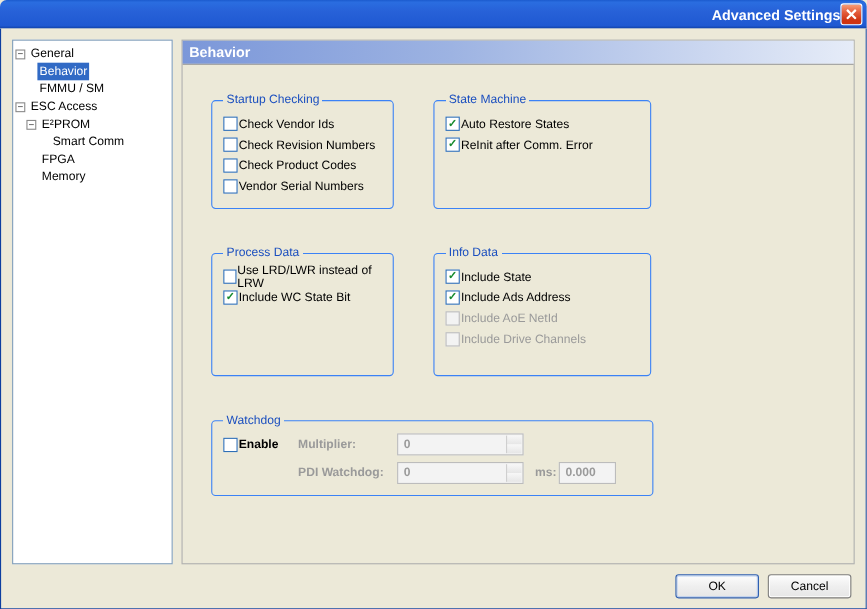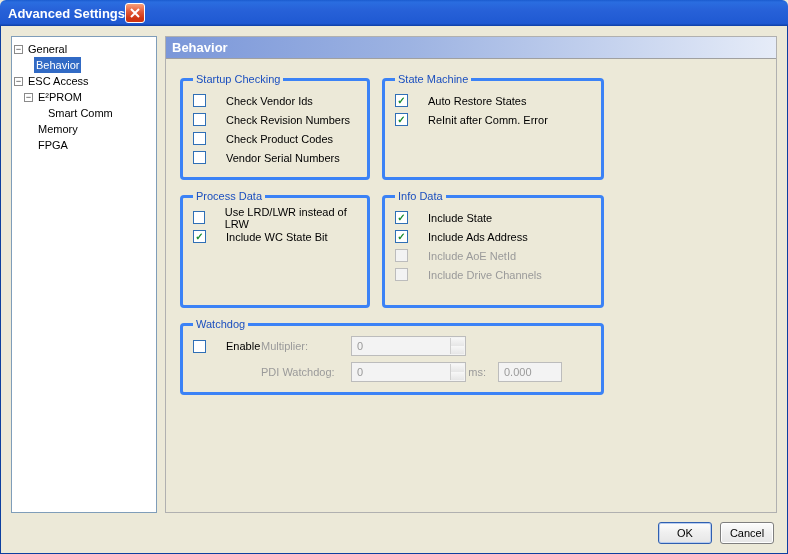--- a/index.html
+++ b/index.html
@@ -15,21 +15,21 @@
   }
   .titlebar {
     height: 26px;
     background: linear-gradient(to bottom, #1b5bce 0%, #2a6de0 8%, #2761d8 40%, #1f59d2 90%, #0f3fa4 100%);
     color: white;
     font-weight: bold;
     font-size: 13px;
     display: flex;
     align-items: center;
     padding: 0 4px 0 8px;
-    justify-content: flex-start;
+    justify-content: flex-end;
     border-radius: 6px 6px 0 0;
   }
   .close-btn {
     width: 20px;
     height: 20px;
     background: linear-gradient(to bottom, #f7a07a, #e45d3c 40%, #cf3412 80%);
     border: 1px solid #fff;
     border-radius: 3px;
     color: white;
     display: flex;
@@ -82,34 +82,34 @@
     border-bottom:1px solid #a0a0a0;
   }
   .panel-body {
     padding: 14px 14px;
     display:grid;
     grid-template-columns: 190px 222px;
     grid-auto-rows: min-content;
     gap: 10px 12px;
   }
   fieldset {
-    border:3px solid #3b82f6;
+    border:1px solid #3b82f6;
     border-radius:4px;
     padding: 6px 10px 10px 10px;
-    margin:0;
+    margin:12px;
   }
   legend {
     color:#1b4fbf;
     font-size:11px;
     padding:0 3px;
   }
   .chk {
     display:flex;
     align-items:center;
-    gap:20px;
+    gap:1px;
     height:19px;
     font-size:11px;
     color:#000;
   }
   .chk.disabled { color:#9a9a9a; }
   .box {
     width:13px; height:13px;
     border:1px solid #2f6fb6;
     background:#fff;
     display:inline-flex;
@@ -117,48 +117,49 @@
     font-size:10px;
   }
   .box.disabled { border-color:#bcbcbc; background:#f3f3f3; }
   .tick { color:#178b2e; font-weight:bold; line-height:10px; }
   .watchdog { grid-column: 1 / span 2; }
   .wd-grid {
     display:grid;
     grid-template-columns: 68px 90px 115px 32px 75px;
     row-gap:6px;
     align-items:center;
+    font-weight:bold;
   }
   .wd-label { color:#9a9a9a; font-size:11px; }
   .spinner, .numfield {
     height:20px;
     border:1px solid #bcbcbc;
     background:#f3f3f3;
     color:#9a9a9a;
     font-size:11px;
     padding:0 16px 0 5px;
     position:relative;
     display:flex; align-items:center;
   }
   .spinner::after {
     content:"";
     position:absolute; right:1px; top:1px; bottom:1px; width:13px;
     background: linear-gradient(to bottom, #f7f7f7 0%, #e6e6e6 49%, #f7f7f7 51%, #e6e6e6 100%);
     border-left:1px solid #cfcfcf;
   }
-  .numfield { padding-right:5px; width:64px; }
+  .numfield { padding-right:5px; width:52px; }
   .buttons {
     position:absolute;
     right: 14px;
     bottom: 10px;
     display:flex;
     gap:8px;
   }
   .btn {
-    width: 54px;
+    width: 76px;
     height: 22px;
     background: linear-gradient(to bottom,#fdfdfd,#efefef 50%,#e6e6e6);
     border:1px solid #7f7f7f;
     border-radius:3px;
     display:flex; align-items:center; justify-content:center;
     font-size:11px;
     box-shadow: inset 0 0 0 1px #fff;
   }
   .btn.default { border:1px solid #2f5fb0; box-shadow: inset 0 0 0 1px #b8cdf0; }
 </style>
@@ -178,39 +179,43 @@
   <div class="tree">
     <div class="node">
         <span class="glyph">−</span>
         <span class="lbl">General</span>
       </div>
     <div class="node">
         <span class="spacer" style="width:20px"></span>
         <span class="sel">Behavior</span>
       </div>
     <div class="node">
+        <span class="spacer" style="width:20px"></span>
+        <span class="lbl">FMMU / SM</span>
+      </div>
+    <div class="node">
         <span class="glyph">−</span>
         <span class="lbl">ESC Access</span>
       </div>
     <div class="node">
         <span class="spacer" style="width:10px"></span>
         <span class="glyph">−</span>
         <span class="lbl">E²PROM</span>
       </div>
     <div class="node">
         <span class="spacer" style="width:32px"></span>
         <span class="lbl">Smart Comm</span>
       </div>
     <div class="node">
         <span class="spacer" style="width:22px"></span>
+        <span class="lbl">FPGA</span>
+      </div>
+    <div class="node">
+        <span class="spacer" style="width:22px"></span>
         <span class="lbl">Memory</span>
-      </div>
-    <div class="node">
-        <span class="spacer" style="width:22px"></span>
-        <span class="lbl">FPGA</span>
       </div>
   </div>
 
   <div class="content">
     <div class="panel-title">Behavior</div>
     <div class="panel-body">
 
       <fieldset>
         <legend>Startup Checking</legend>
         <label class="chk">
@@ -297,21 +302,21 @@
               <span>0</span>
             </div>
           <span></span>
             <span></span>
 
           <span></span>
           <span class="wd-label">PDI Watchdog:</span>
           <div class="spinner">
               <span>0</span>
             </div>
-          <span class="wd-label" style="text-align:right;padding-right:12px">ms:</span>
+          <span class="wd-label" style="text-align:right;padding-right:2px">ms:</span>
           <div class="numfield">
               <span>0.000</span>
             </div>
         </div>
       </fieldset>
 
     </div>
   </div>
 </div>
 

